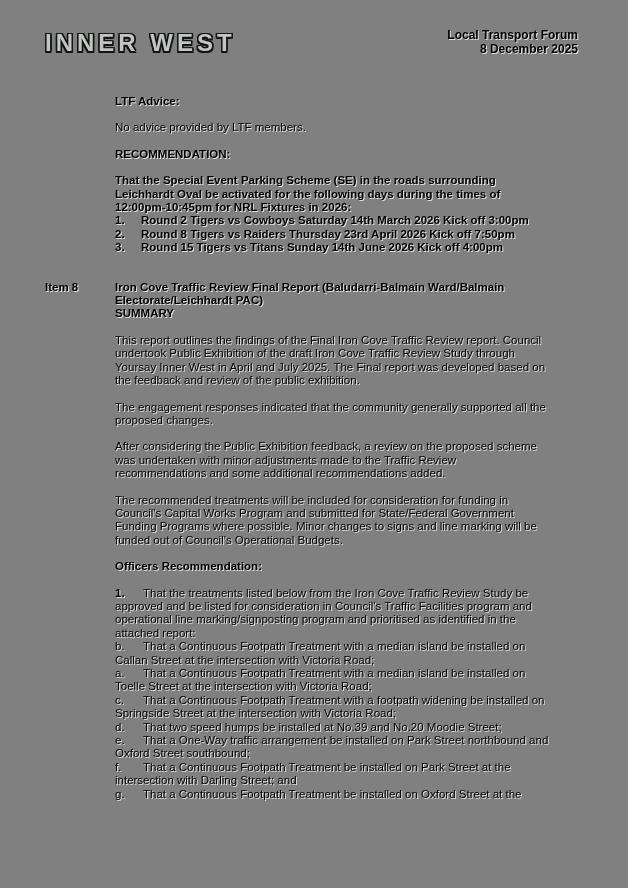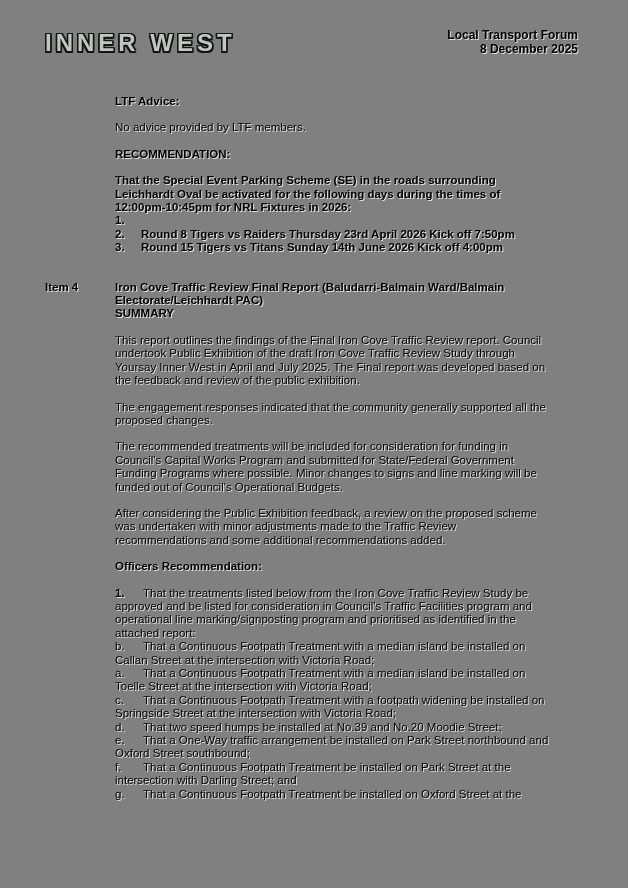--- a/index.html
+++ b/index.html
@@ -98,43 +98,44 @@
 
   <div class="content halo">
 
     <p class="bold">LTF Advice:</p>
     <p>No advice provided by LTF members.</p>
     <p class="bold">RECOMMENDATION:</p>
     <p class="bold tight">That the Special Event Parking Scheme (SE) in the roads surrounding Leichhardt Oval be activated for the following days during the times of 12:00pm-10:45pm for NRL Fixtures in 2026:</p>
 
     <div class="li-row">
       <span class="li-num">1.</span>
+      <span class="li-text">Round 2 Tigers vs Cowboys Saturday 14th March 2026 Kick off 3:00pm</span>
     </div>
     <div class="li-row">
       <span class="li-num">2.</span>
       <span class="li-text">Round 8  Tigers vs Raiders Thursday 23rd April 2026 Kick off 7:50pm</span>
     </div>
     <div class="li-row">
       <span class="li-num">3.</span>
       <span class="li-text">Round 15 Tigers vs Titans Sunday 14th June 2026 Kick off 4:00pm</span>
     </div>
 
     <div class="item-row gap-before">
-      <div class="item-label">Item 4</div>
+      <div class="item-label">Item 8</div>
       <div>
         <div class="item-title">Iron Cove Traffic Review Final Report (Baludarri-Balmain Ward/Balmain Electorate/Leichhardt PAC)</div>
         <div class="summary-heading">SUMMARY</div>
       </div>
     </div>
 
     <p><span>This report outlines the findings of the </span><span class="em">Final Iron Cove Traffic Review</span><span> report. Council undertook Public Exhibition of the draft Iron Cove Traffic Review Study through Yoursay Inner West in April and July 2025. The Final report was developed based on the feedback and review of the public exhibition.</span></p>
 
     <p>The engagement responses indicated that the community generally supported all the proposed changes.</p>
+    <p>After considering the Public Exhibition feedback, a review on the proposed scheme was undertaken with minor adjustments made to the Traffic Review recommendations and some additional recommendations added.</p>
     <p>The recommended treatments will be included for consideration for funding in Council's Capital Works Program and submitted for State/Federal Government Funding Programs where possible. Minor changes to signs and line marking will be funded out of Council's Operational Budgets.</p>
-    <p>After considering the Public Exhibition feedback, a review on the proposed scheme was undertaken with minor adjustments made to the Traffic Review recommendations and some additional recommendations added.</p>
 
     <p class="bold">Officers Recommendation:</p>
 
     <p class="sub"><span class="prefix bold">1.</span><span>That the treatments listed below from the Iron Cove Traffic Review Study be approved and be listed for consideration in Council's Traffic Facilities program and operational line marking/signposting program and prioritised as identified in the attached report:</span></p>
 
     <p class="sub"><span class="prefix">b.</span><span>That a Continuous Footpath Treatment with a median island be installed on Callan Street at the intersection with Victoria Road;</span></p>
     <p class="sub"><span class="prefix">a.</span><span>That a Continuous Footpath Treatment with a median island be installed on Toelle Street at the intersection with Victoria Road;</span></p>
     <p class="sub"><span class="prefix">c.</span><span>That a Continuous Footpath Treatment with a footpath widening be installed on Springside Street at the intersection with Victoria Road;</span></p>
     <p class="sub"><span class="prefix">d.</span><span>That two speed humps be installed at No.39 and No.20 Moodie Street;</span></p>
     <p class="sub"><span class="prefix">e.</span><span>That a One-Way traffic arrangement be installed on Park Street northbound and Oxford Street southbound;</span></p>

